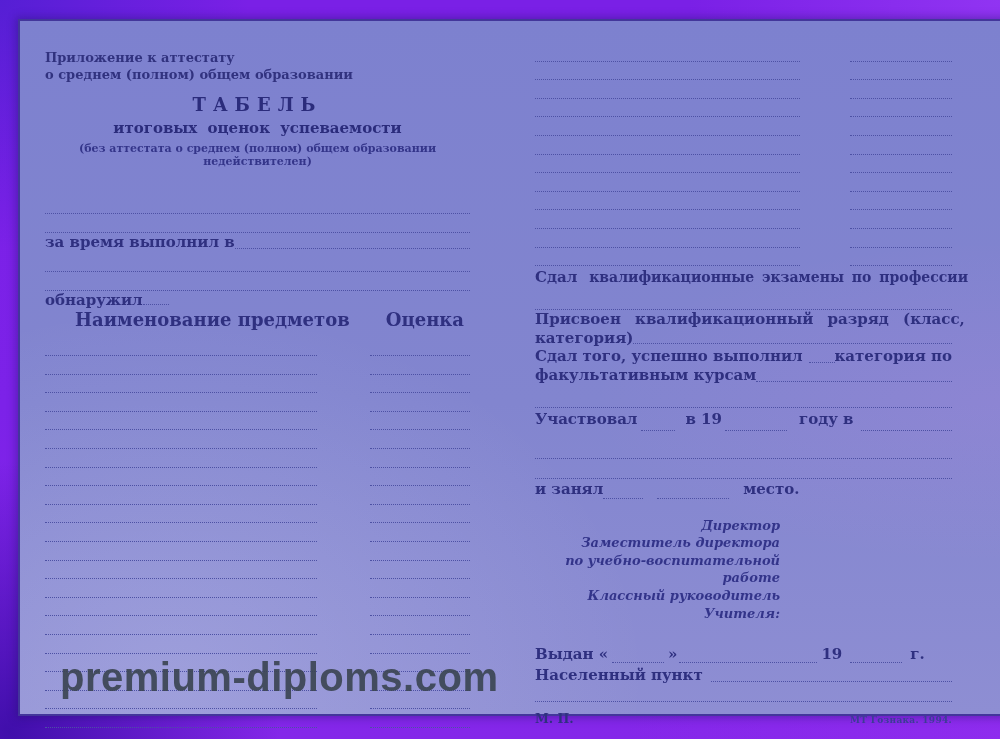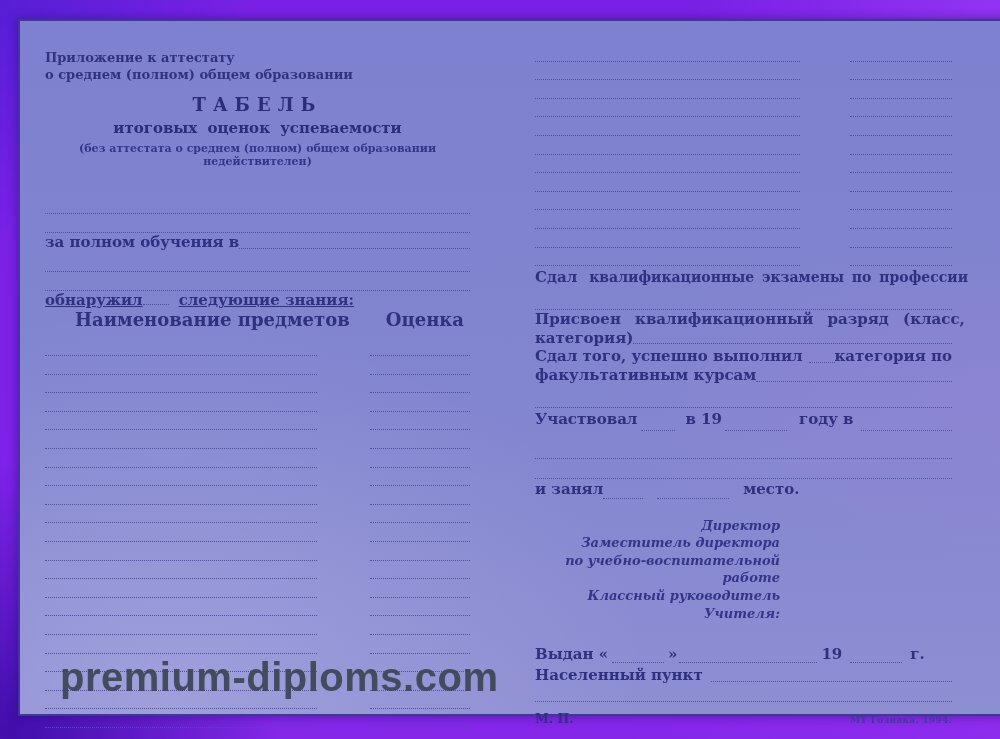--- a/index.html
+++ b/index.html
@@ -36,21 +36,21 @@
   .subtitle{text-align:center;font-size:15px;font-weight:bold;word-spacing:5px;margin-top:4px;color:#2b2c7c;}
   .disclaimer{text-align:center;font-size:11px;font-weight:bold;margin-top:5px;color:#34358a;}
 
   .line{display:flex;align-items:baseline;height:18.7px;font-size:15px;font-weight:bold;white-space:nowrap;}
   .dotline{height:18.7px;border-bottom:1.6px dotted #4d51a4;}
   .leader{align-self:flex-end;border-bottom:1.6px dotted #4d51a4;margin-bottom:3px;}
   .leader.fill{flex:1;}
   .spacer{flex:1;}
 
   .wlines{margin-top:26px;}
-  .found{margin-top:0;height:17px;text-decoration:underline;}
+  .found{margin-top:0;height:17px;}
   .thead{display:flex;align-items:baseline;margin-top:1px;font-size:18px;font-weight:bold;}
   .thead .c1{margin-left:30px;}
   .thead .c2{margin-left:auto;margin-right:6px;}
 
   .tbody{margin-top:9px;}
   .trow{display:flex;height:18.6px;}
   .trow .seg{align-self:flex-end;border-bottom:1.6px dotted #4d51a4;margin-bottom:2px;}
   .col-left  .trow .long{width:272px;}
   .col-left  .trow .gapc{width:53px;}
   .col-left  .trow .short{width:100px;}
@@ -87,31 +87,30 @@
       <div>о среднем (полном) общем образовании</div>
     </div>
     <div class="title">ТАБЕЛЬ</div>
     <div class="subtitle">итоговых оценок успеваемости</div>
     <div class="disclaimer">(без аттестата о среднем (полном) общем образовании недействителен)</div>
 
     <div class="wlines">
       <div class="dotline"></div>
       <div class="dotline"></div>
       <div class="line">
-        <span>за полном обучения в</span>
+        <span>за время выполнил в</span>
         <span class="leader fill"></span>
       </div>
       <div class="dotline"></div>
       <div class="dotline"></div>
     </div>
 
     <div class="line found">
       <span>обнаружил</span>
       <span class="leader" style="width:26px"></span>
-      <span style="margin-left:10px">следующие знания:</span>
       <span class="spacer"></span>
     </div>
 
     <div class="thead">
       <span class="c1">Наименование предметов</span>
       <span class="c2">Оценка</span>
     </div>
 
     <div class="tbody">
       <div class="trow">

